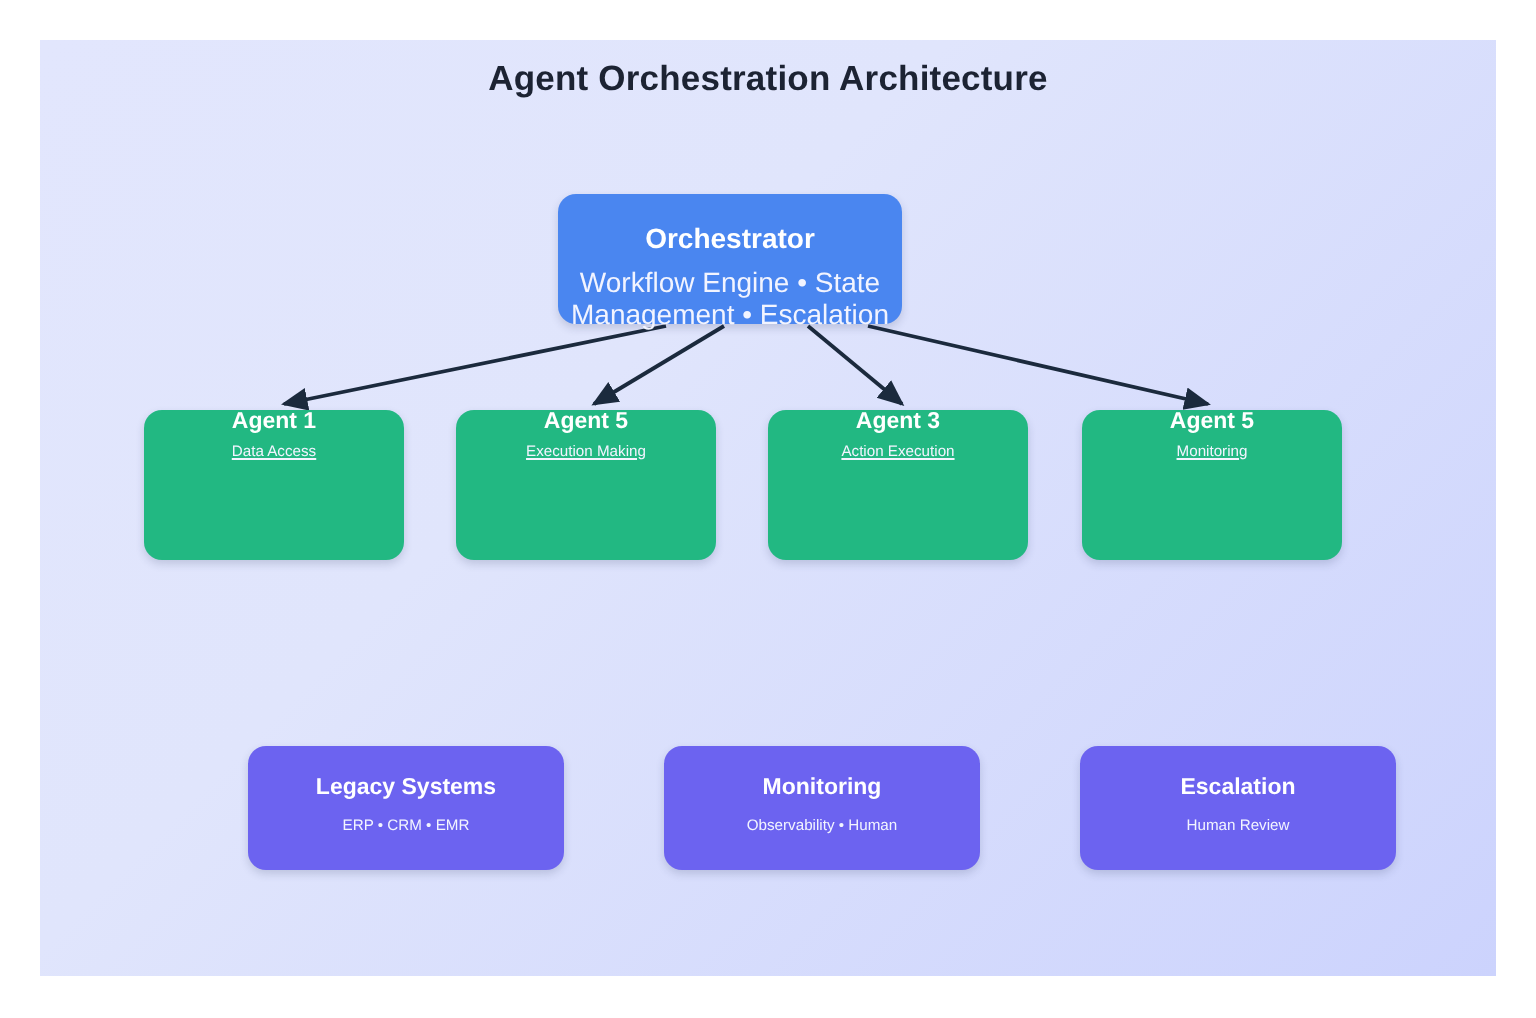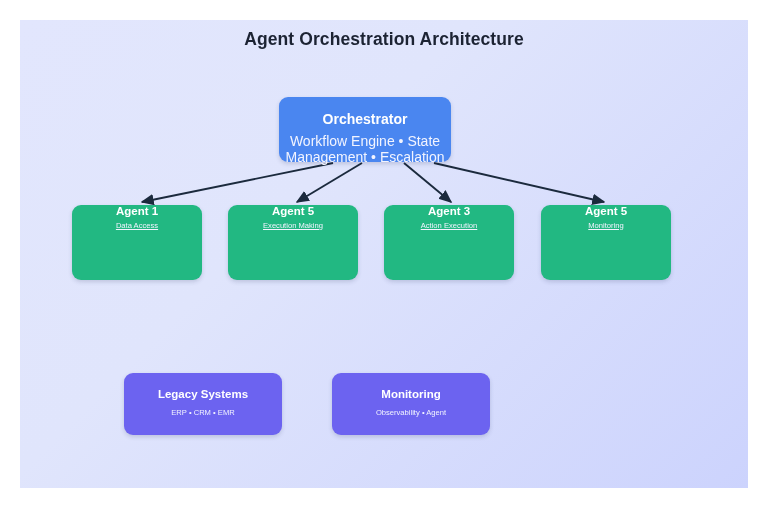--- a/index.html
+++ b/index.html
@@ -175,16 +175,20 @@
     <div class="node-title">Agent 5</div>
     <div class="node-sub">Monitoring</div>
   </div>
 
   <div class="node support-node" style="left:124px;">
     <div class="node-title">Legacy Systems</div>
     <div class="node-sub">ERP • CRM • EMR</div>
   </div>
   <div class="node support-node" style="left:332px;">
     <div class="node-title">Monitoring</div>
-    <div class="node-sub">Observability • Agent</div>
+    <div class="node-sub">Observability • Human</div>
+  </div>
+  <div class="node support-node" style="left:540px;">
+    <div class="node-title">Escalation</div>
+    <div class="node-sub">Human Review</div>
   </div>
 
 </div>
 
 </body></html>

